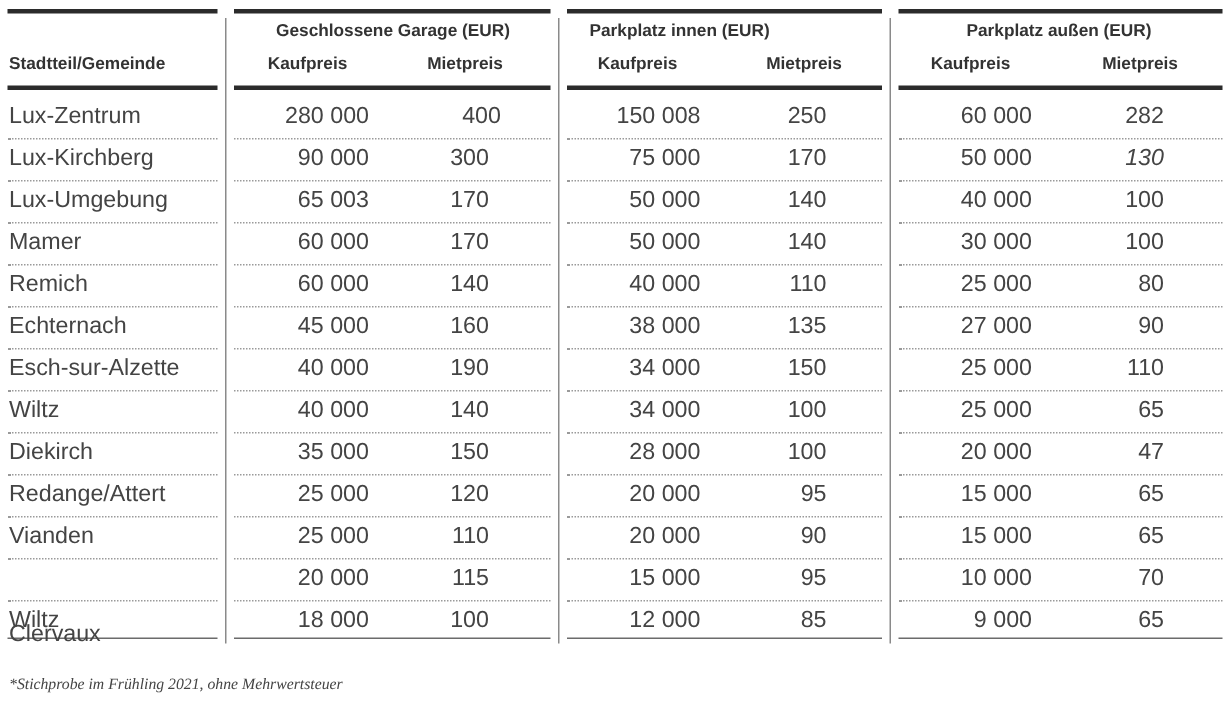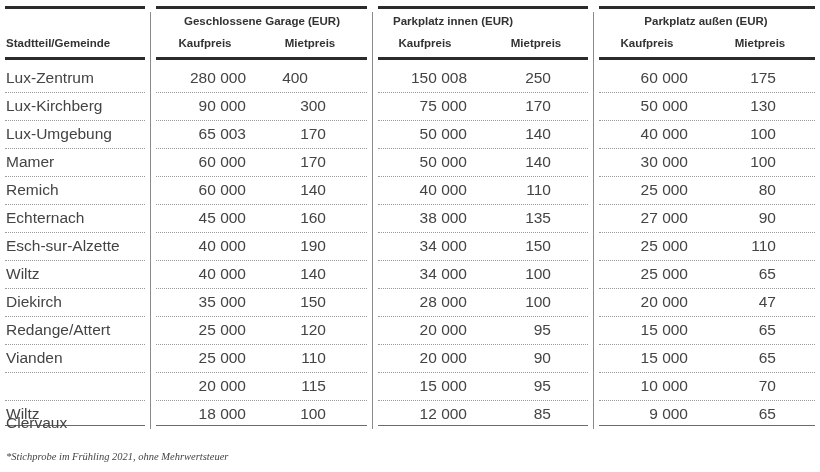--- a/index.html
+++ b/index.html
@@ -39,36 +39,36 @@
     <div class="hdr" style="top: 37px; left: 165px; width: 80px; text-align: center;">Kaufpreis</div>
     <div class="hdr" style="top: 37px; left: 270px; width: 80px; text-align: center;">Mietpreis</div>
     <div class="hdr" style="top: 15px; left: 393px; width: 180px; text-align: left;">Parkplatz innen (EUR)</div>
     <div class="hdr" style="top: 37px; left: 385px; width: 80px; text-align: center;">Kaufpreis</div>
     <div class="hdr" style="top: 37px; left: 496px; width: 80px; text-align: center;">Mietpreis</div>
     <div class="hdr" style="top: 15px; left: 616px; width: 180px; text-align: center;">Parkplatz außen (EUR)</div>
     <div class="hdr" style="top: 37px; left: 607px; width: 80px; text-align: center;">Kaufpreis</div>
     <div class="hdr" style="top: 37px; left: 720px; width: 80px; text-align: center;">Mietpreis</div>
     <div class="cell" style="left: 6px; top: 69px;">Lux-Zentrum</div>
     <div class="cell num" style="left: 166px; top: 69px;">280 000</div>
-    <div class="cell num" style="left: 228px; top: 69px;">400</div>
+    <div class="cell num" style="left: 254px; top: 69px;">400</div>
     <div class="cell num" style="left: 387px; top: 69px;">150 008</div>
     <div class="cell num" style="left: 471px; top: 69px;">250</div>
     <div class="cell num" style="left: 608px; top: 69px;">60 000</div>
-    <div class="cell num" style="left: 696px; top: 69px;">175</div>
+    <div class="cell num" style="left: 696px; top: 69px;">282</div>
     <div class="dots" style="left: 5px; top: 92px; width: 140px;"></div>
     <div class="dots" style="left: 156px; top: 92px; width: 211px;"></div>
     <div class="dots" style="left: 378px; top: 92px; width: 210px;"></div>
     <div class="dots" style="left: 599px; top: 92px; width: 216px;"></div>
     <div class="cell" style="left: 6px; top: 97px;">Lux-Kirchberg</div>
     <div class="cell num" style="left: 166px; top: 97px;">90 000</div>
     <div class="cell num" style="left: 246px; top: 97px;">300</div>
     <div class="cell num" style="left: 387px; top: 97px;">75 000</div>
     <div class="cell num" style="left: 471px; top: 97px;">170</div>
     <div class="cell num" style="left: 608px; top: 97px;">50 000</div>
-    <div class="cell num" style="left: 696px; top: 97px;">130</div>
+    <div class="cell num" style="left: 696px; top: 97px; font-style: italic;">130</div>
     <div class="dots" style="left: 5px; top: 120px; width: 140px;"></div>
     <div class="dots" style="left: 156px; top: 120px; width: 211px;"></div>
     <div class="dots" style="left: 378px; top: 120px; width: 210px;"></div>
     <div class="dots" style="left: 599px; top: 120px; width: 216px;"></div>
     <div class="cell" style="left: 6px; top: 125px;">Lux-Umgebung</div>
     <div class="cell num" style="left: 166px; top: 125px;">65 003</div>
     <div class="cell num" style="left: 246px; top: 125px;">170</div>
     <div class="cell num" style="left: 387px; top: 125px;">50 000</div>
     <div class="cell num" style="left: 471px; top: 125px;">140</div>
     <div class="cell num" style="left: 608px; top: 125px;">40 000</div>

